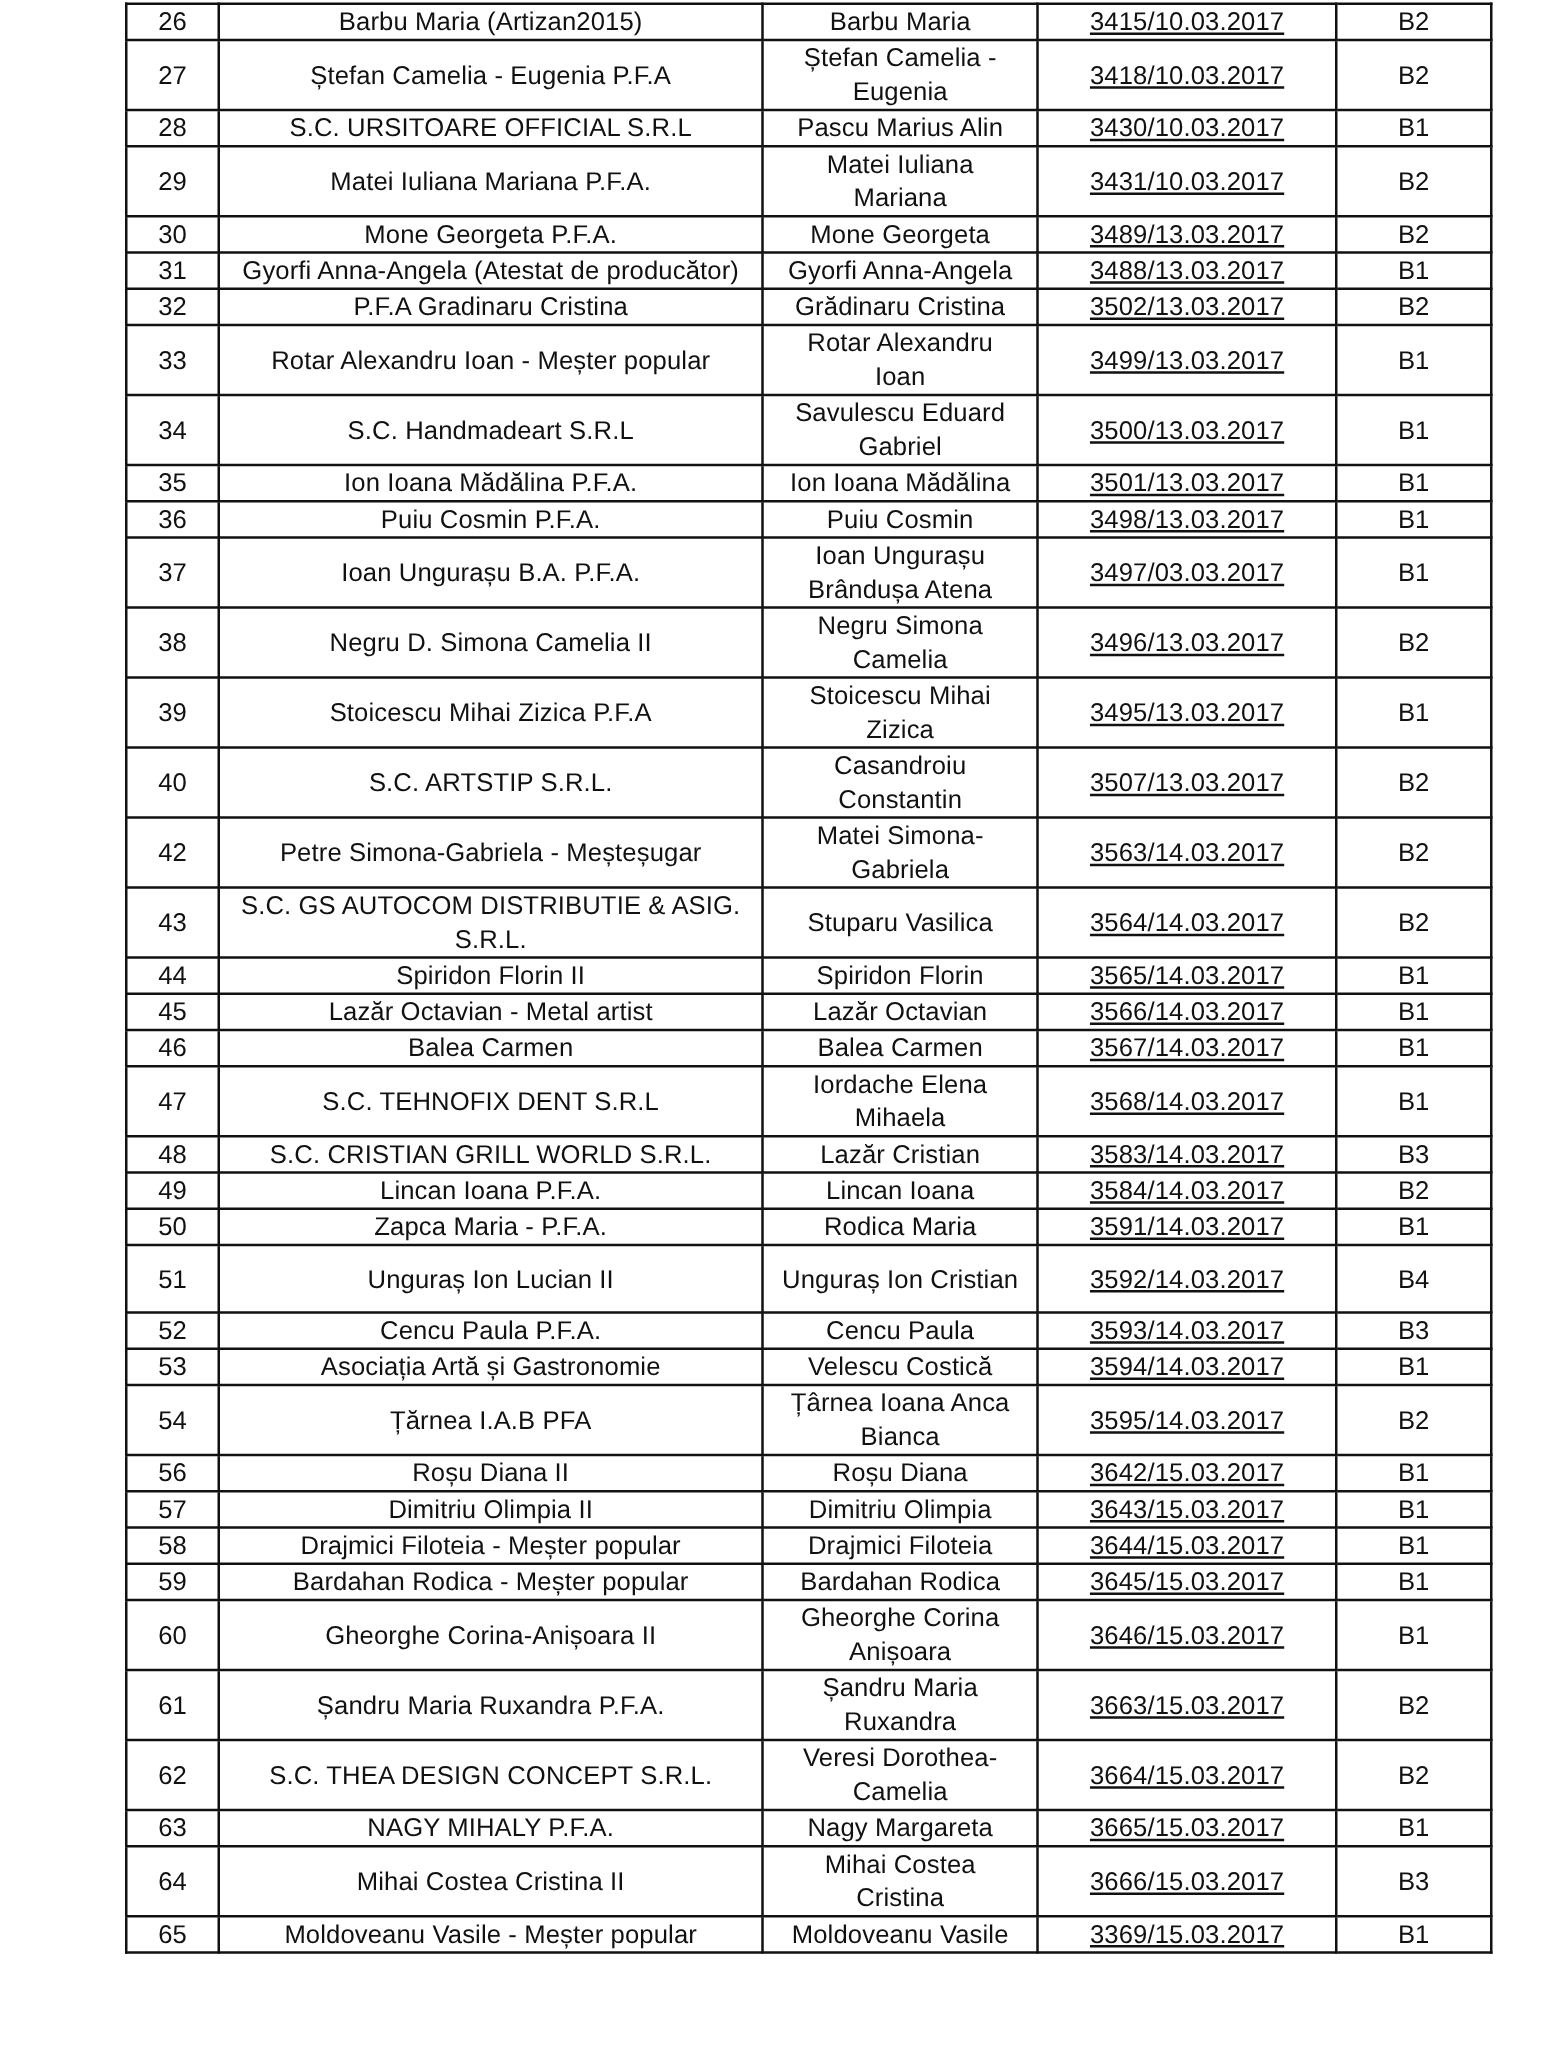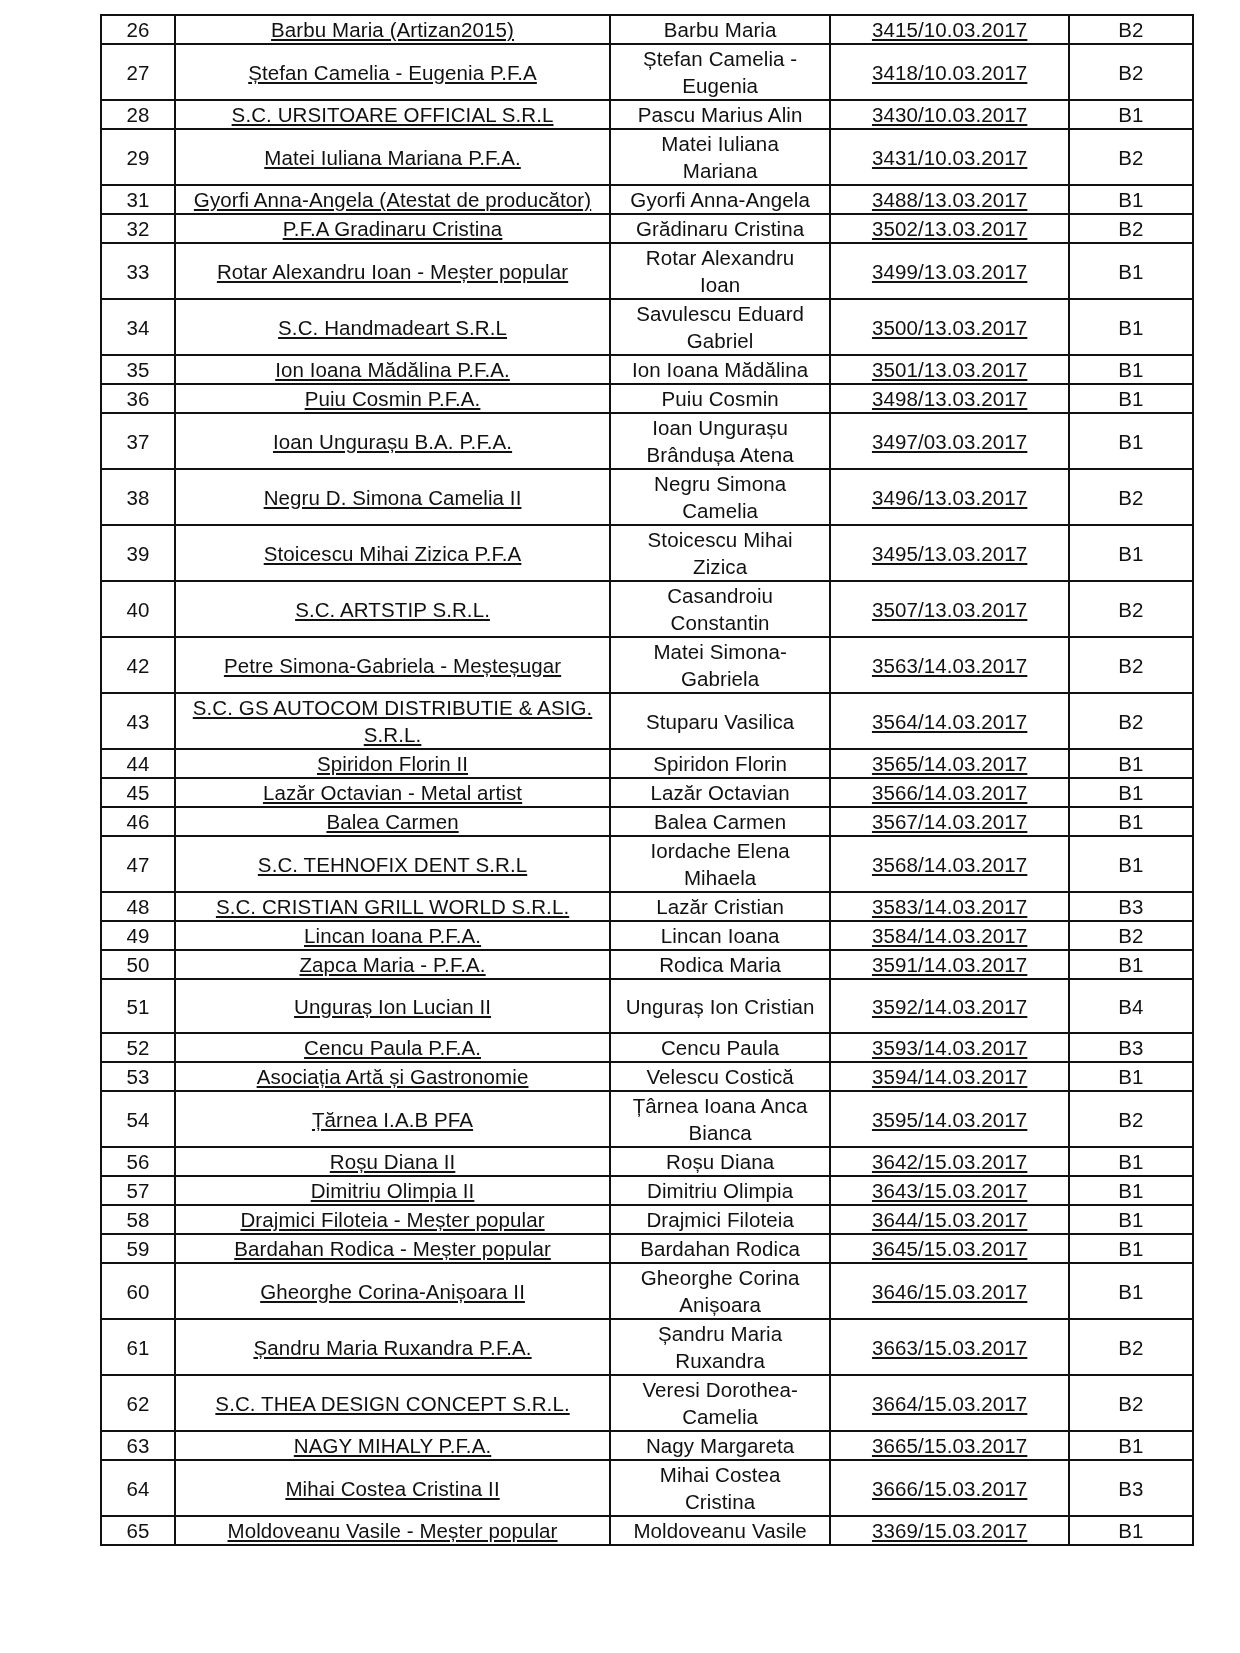--- a/index.html
+++ b/index.html
@@ -11,41 +11,41 @@
     width: 1240px;
     height: 1653px;
     position: relative;
     overflow: hidden;
     font-family: "Liberation Sans", "DejaVu Sans", sans-serif;
     color: #111111;
   }
   .page {
     position: absolute;
     left: 72px;
-    top: 12px;
+    top: 0;
     padding-left: 28px;
   }
   table.registry {
     border-collapse: collapse;
     table-layout: fixed;
     width: 1094px;
     margin-top: 2px;
   }
   table.registry td {
     border: 2px solid #111111;
     text-align: center;
     vertical-align: middle;
     padding: 0 4px;
     font-size: 20.5px;
     line-height: 27px;
     letter-spacing: 0.1px;
     overflow: hidden;
   }
   td.col-nr { width: 60px; }
-  td.col-name { width: 400px; text-decoration: underline; }
+  td.col-name { width: 400px; }
   td.col-rep { width: 198px; }
   td.col-reg { width: 215px; text-decoration: underline; }
   td.col-cat { width: 107px; }
   tr.single td { height: 27px; }
   tr.double td { height: 52px; }
   td.col-rep span { display: inline-block; max-width: 190px; }
 </style>
 </head>
 <body>
 
@@ -75,20 +75,27 @@
         <td class="col-cat">B1</td>
       </tr>
         <tr class="double" style="">
         <td class="col-nr">29</td>
         <td class="col-name">Matei Iuliana Mariana P.F.A.</td>
         <td class="col-rep"><span>Matei Iuliana Mariana</span></td>
         <td class="col-reg">3431/10.03.2017</td>
         <td class="col-cat">B2</td>
       </tr>
         <tr class="single" style="">
+        <td class="col-nr">30</td>
+        <td class="col-name">Mone Georgeta P.F.A.</td>
+        <td class="col-rep"><span>Mone Georgeta</span></td>
+        <td class="col-reg">3489/13.03.2017</td>
+        <td class="col-cat">B2</td>
+      </tr>
+        <tr class="single" style="">
         <td class="col-nr">31</td>
         <td class="col-name">Gyorfi Anna-Angela (Atestat de producător)</td>
         <td class="col-rep"><span>Gyorfi Anna-Angela</span></td>
         <td class="col-reg">3488/13.03.2017</td>
         <td class="col-cat">B1</td>
       </tr>
         <tr class="single" style="">
         <td class="col-nr">32</td>
         <td class="col-name">P.F.A Gradinaru Cristina</td>
         <td class="col-rep"><span>Grădinaru Cristina</span></td>

